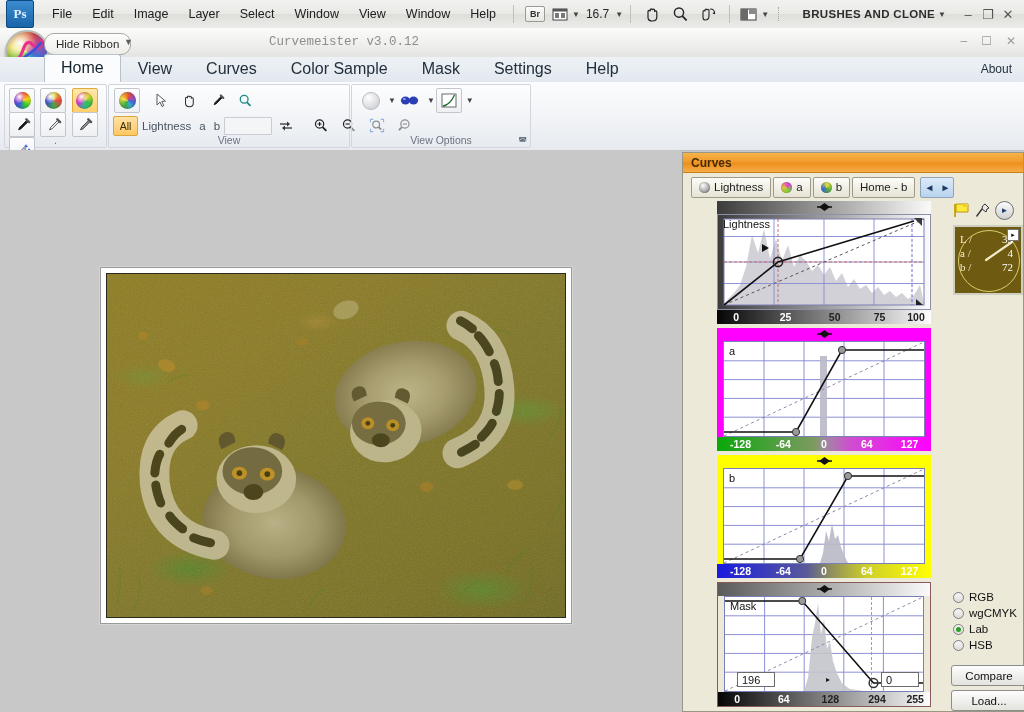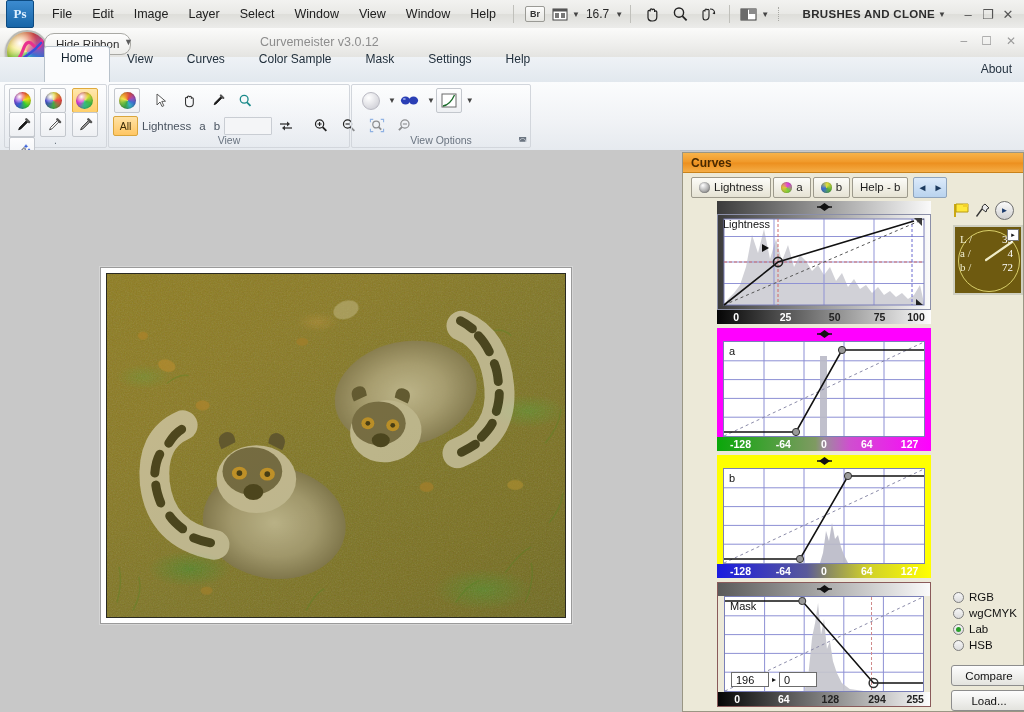--- a/index.html
+++ b/index.html
@@ -69,33 +69,33 @@
     position:absolute;left:44px;top:33px;height:20px;
     display:flex;align-items:center;padding:0 11px;
     border:1px solid #a9a9a4;border-radius:10px;
     background:linear-gradient(#fdfdfd,#ededea);
     font-size:11.5px;color:#2b2b2b;
   }
   .ribbon-caret{position:absolute;left:124px;top:37px;font-size:9px;color:#5d5d5d;}
   .cm-title{
     position:absolute;top:35px;font-size:12.5px;color:#8d8d8d;white-space:nowrap;
   }
-  .cm-title.a{left:260px;}
+  .cm-title.a{left:269px;font-family:Liberation Mono, monospace;}
   .cm-title.b{left:432px;}
   .cm-wbtns{position:absolute;right:8px;top:34px;display:flex;gap:14px;color:#9a9a9a;font-size:12px;}
 
   
   .ribbon-tabs{
     position:absolute;left:0;top:57px;width:1024px;height:25px;
     background:linear-gradient(to bottom,#eef2f6,#e2e8ee);
     border-bottom:1px solid #b8c2cb;
     display:flex;align-items:flex-end;
   }
   .rtab{
-    padding:4px 16px 17px 16px;font-size:12px;color:#22303c;
+    padding:4px 16px 5px 16px;font-size:16px;color:#22303c;
     border:1px solid transparent;border-bottom:none;margin-bottom:-1px;text-align:center;
   }
   .rtab.active{
     background:#fbfcfd;border-color:#b8c2cb;border-bottom:1px solid #fbfcfd;
     border-radius:3px 3px 0 0;color:#12222e;
   }
   .about-link{position:absolute;right:12px;top:62px;font-size:12px;color:#243240;}
 
   
   .ribbon-body{
@@ -245,21 +245,21 @@
     display:flex;align-items:center;justify-content:center;box-sizing:border-box;
   }
   .radio .in{width:5px;height:5px;border-radius:50%;background:#2aa02a;}
   .radio-label{font-size:11.5px;color:#111;}
   .btncol{position:absolute;left:260px;top:488px;width:76px;}
   .pbtn{
     display:flex;align-items:center;justify-content:center;
     height:19px;margin-bottom:4px;border:1px solid #8d8d8d;border-radius:3px;
     background:linear-gradient(#fdfdfd,#e3e3de);font-size:11.5px;color:#111;
   }
-  .mask-fields{position:absolute;left:6px;bottom:4px;display:flex;align-items:center;z-index:6;}
+  .mask-fields{position:absolute;left:12px;bottom:4px;display:flex;align-items:center;z-index:6;gap:48px;}
   .mfield{
     width:38px;height:15px;border:1px solid #6c6c6c;background:#fff;
     font-size:11px;color:#111;display:flex;align-items:center;padding-left:4px;box-sizing:border-box;
     font-family:"Liberation Sans",sans-serif;
   }
   .marrow{width:10px;text-align:center;font-size:8px;color:#111;}
 </style>
 </head>
 <body>
 
@@ -629,21 +629,21 @@
         </div>
         <div class="chantab">
           <i class="dot" style="background:conic-gradient(from 30deg,#e23de2,#7ad23a,#e2c23d,#e23de2);"></i>
           <span>a</span>
         </div>
         <div class="chantab">
           <i class="dot" style="background:conic-gradient(from 10deg,#e8e23a,#5ab03a,#3a6ad8,#e8e23a);"></i>
           <span>b</span>
         </div>
         <div class="chantab">
-          <span>Help - b</span>
+          <span>Home - b</span>
         </div>
         <div class="navbtns">
           <span>◄</span>
           <span>►</span>
         </div>
       </div>
 
       <div class="curve-stack">
 
         <div class="curvebox">

